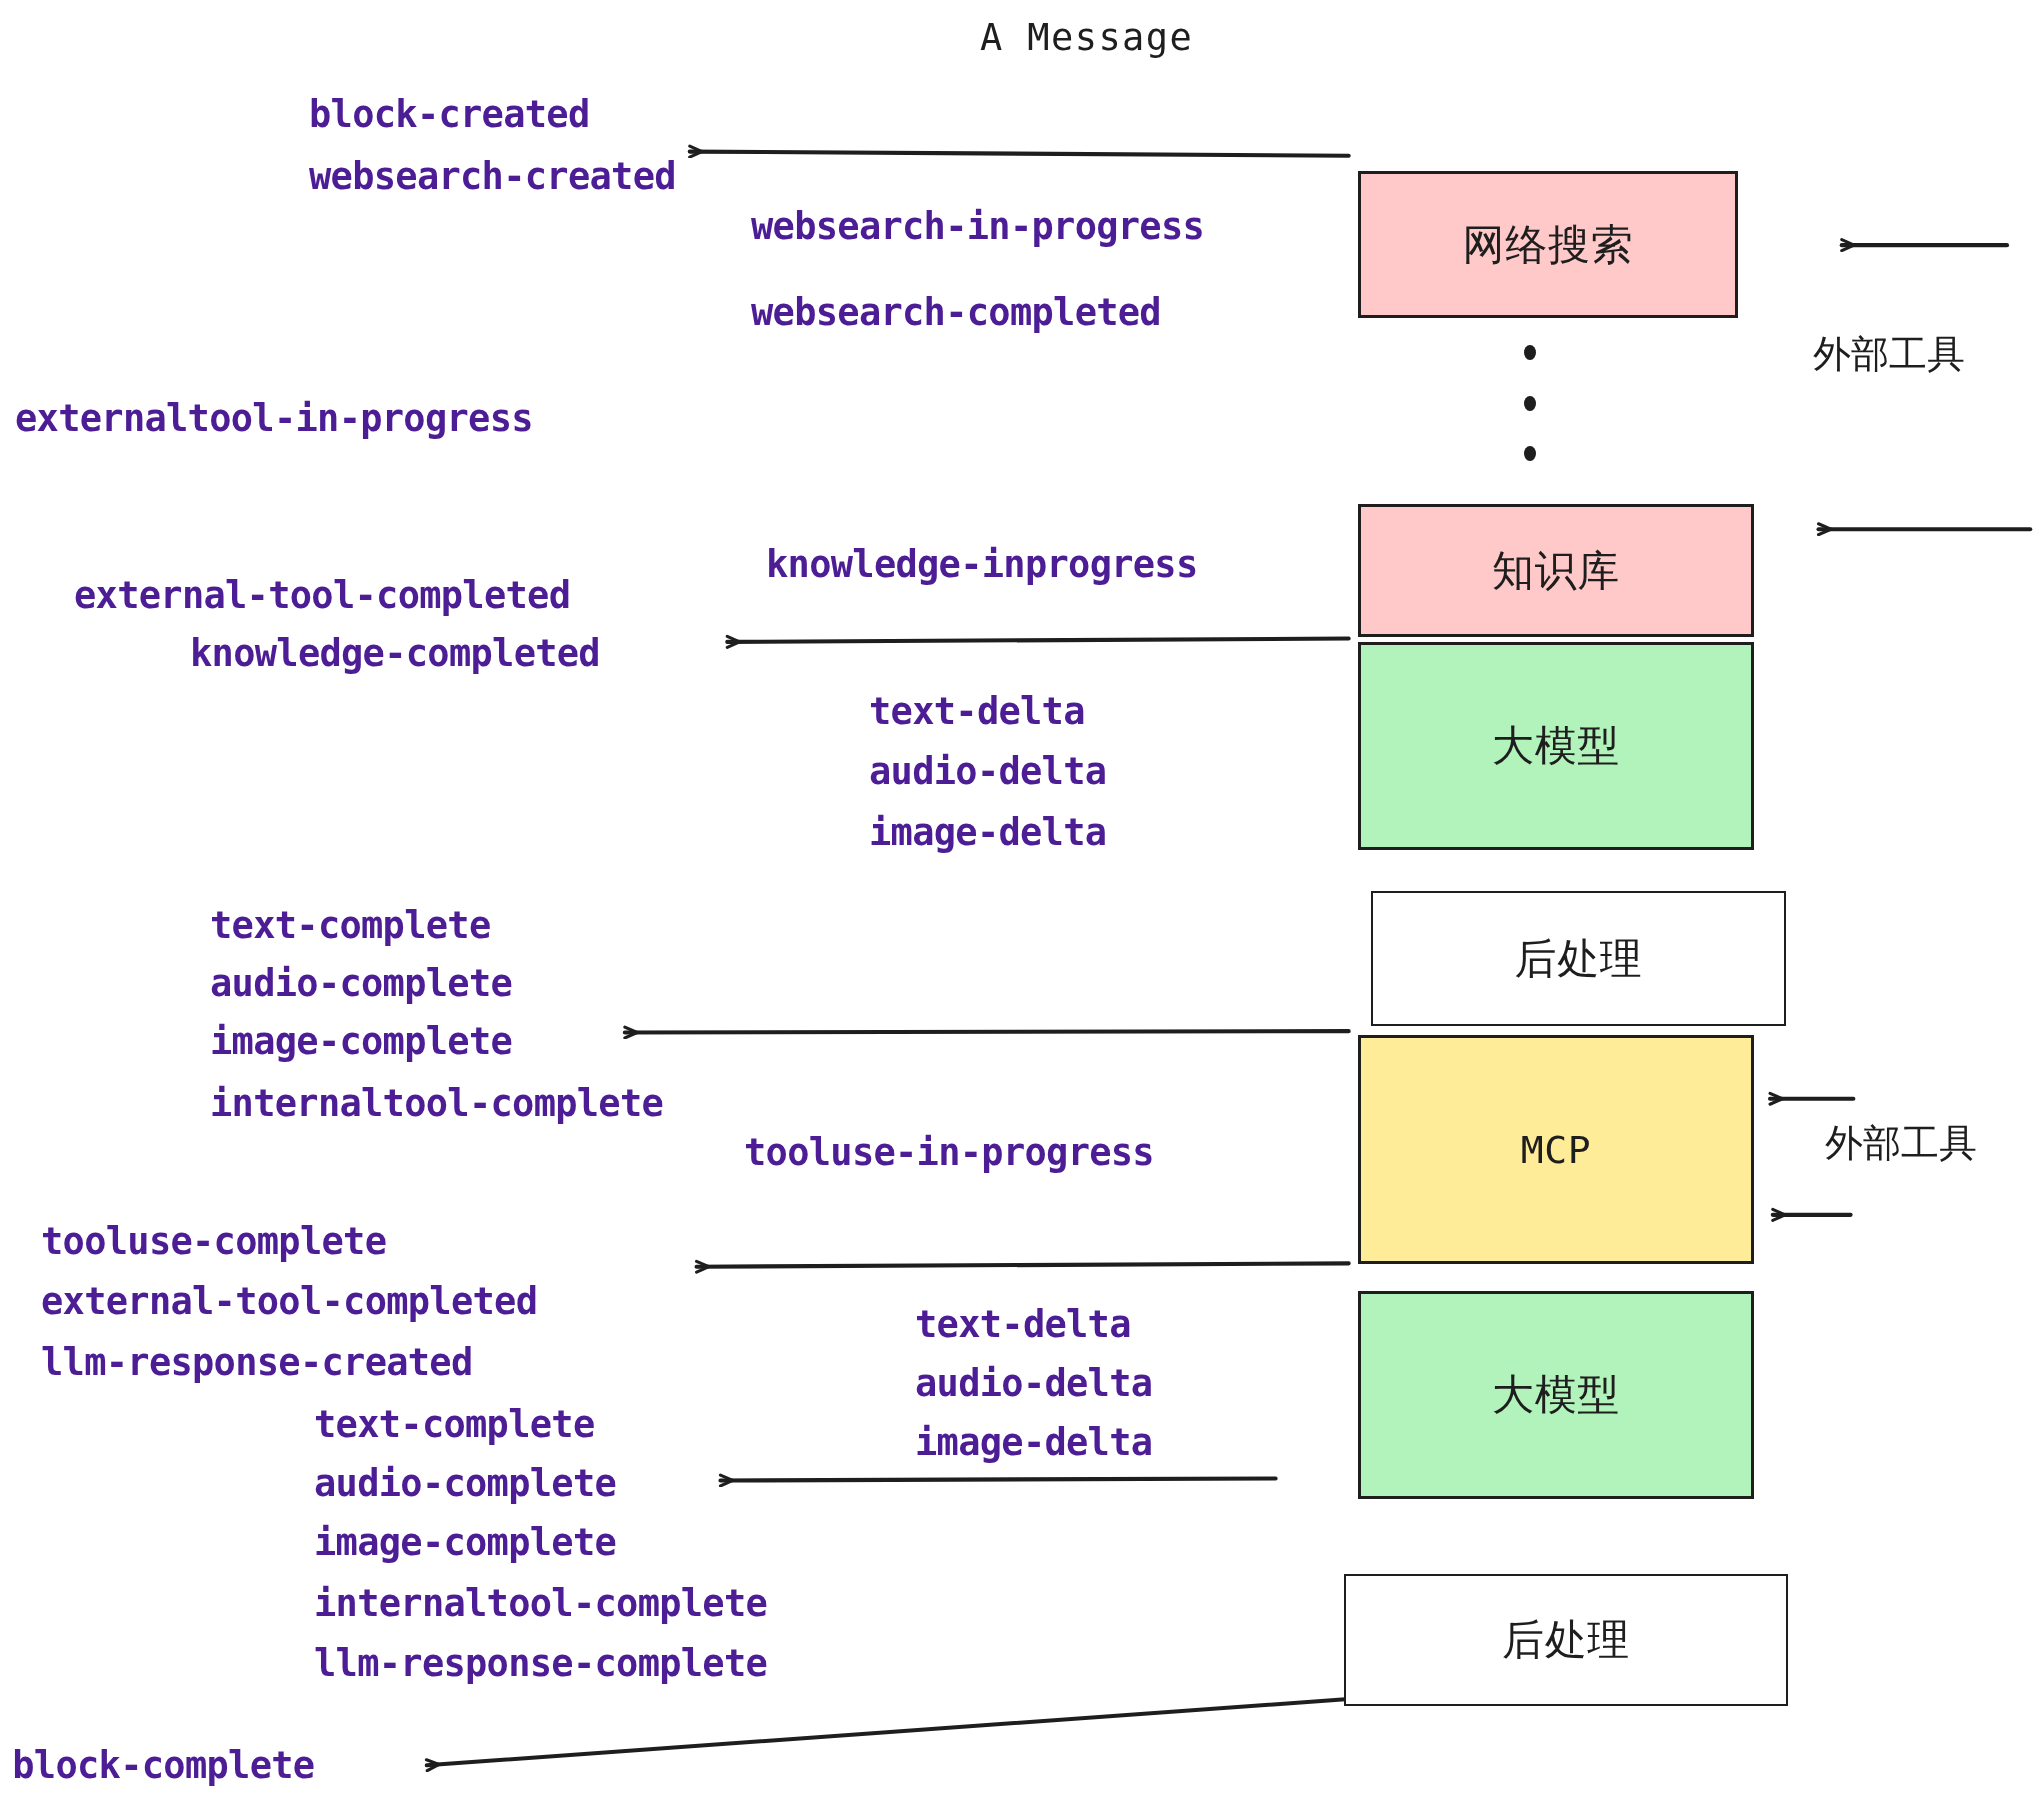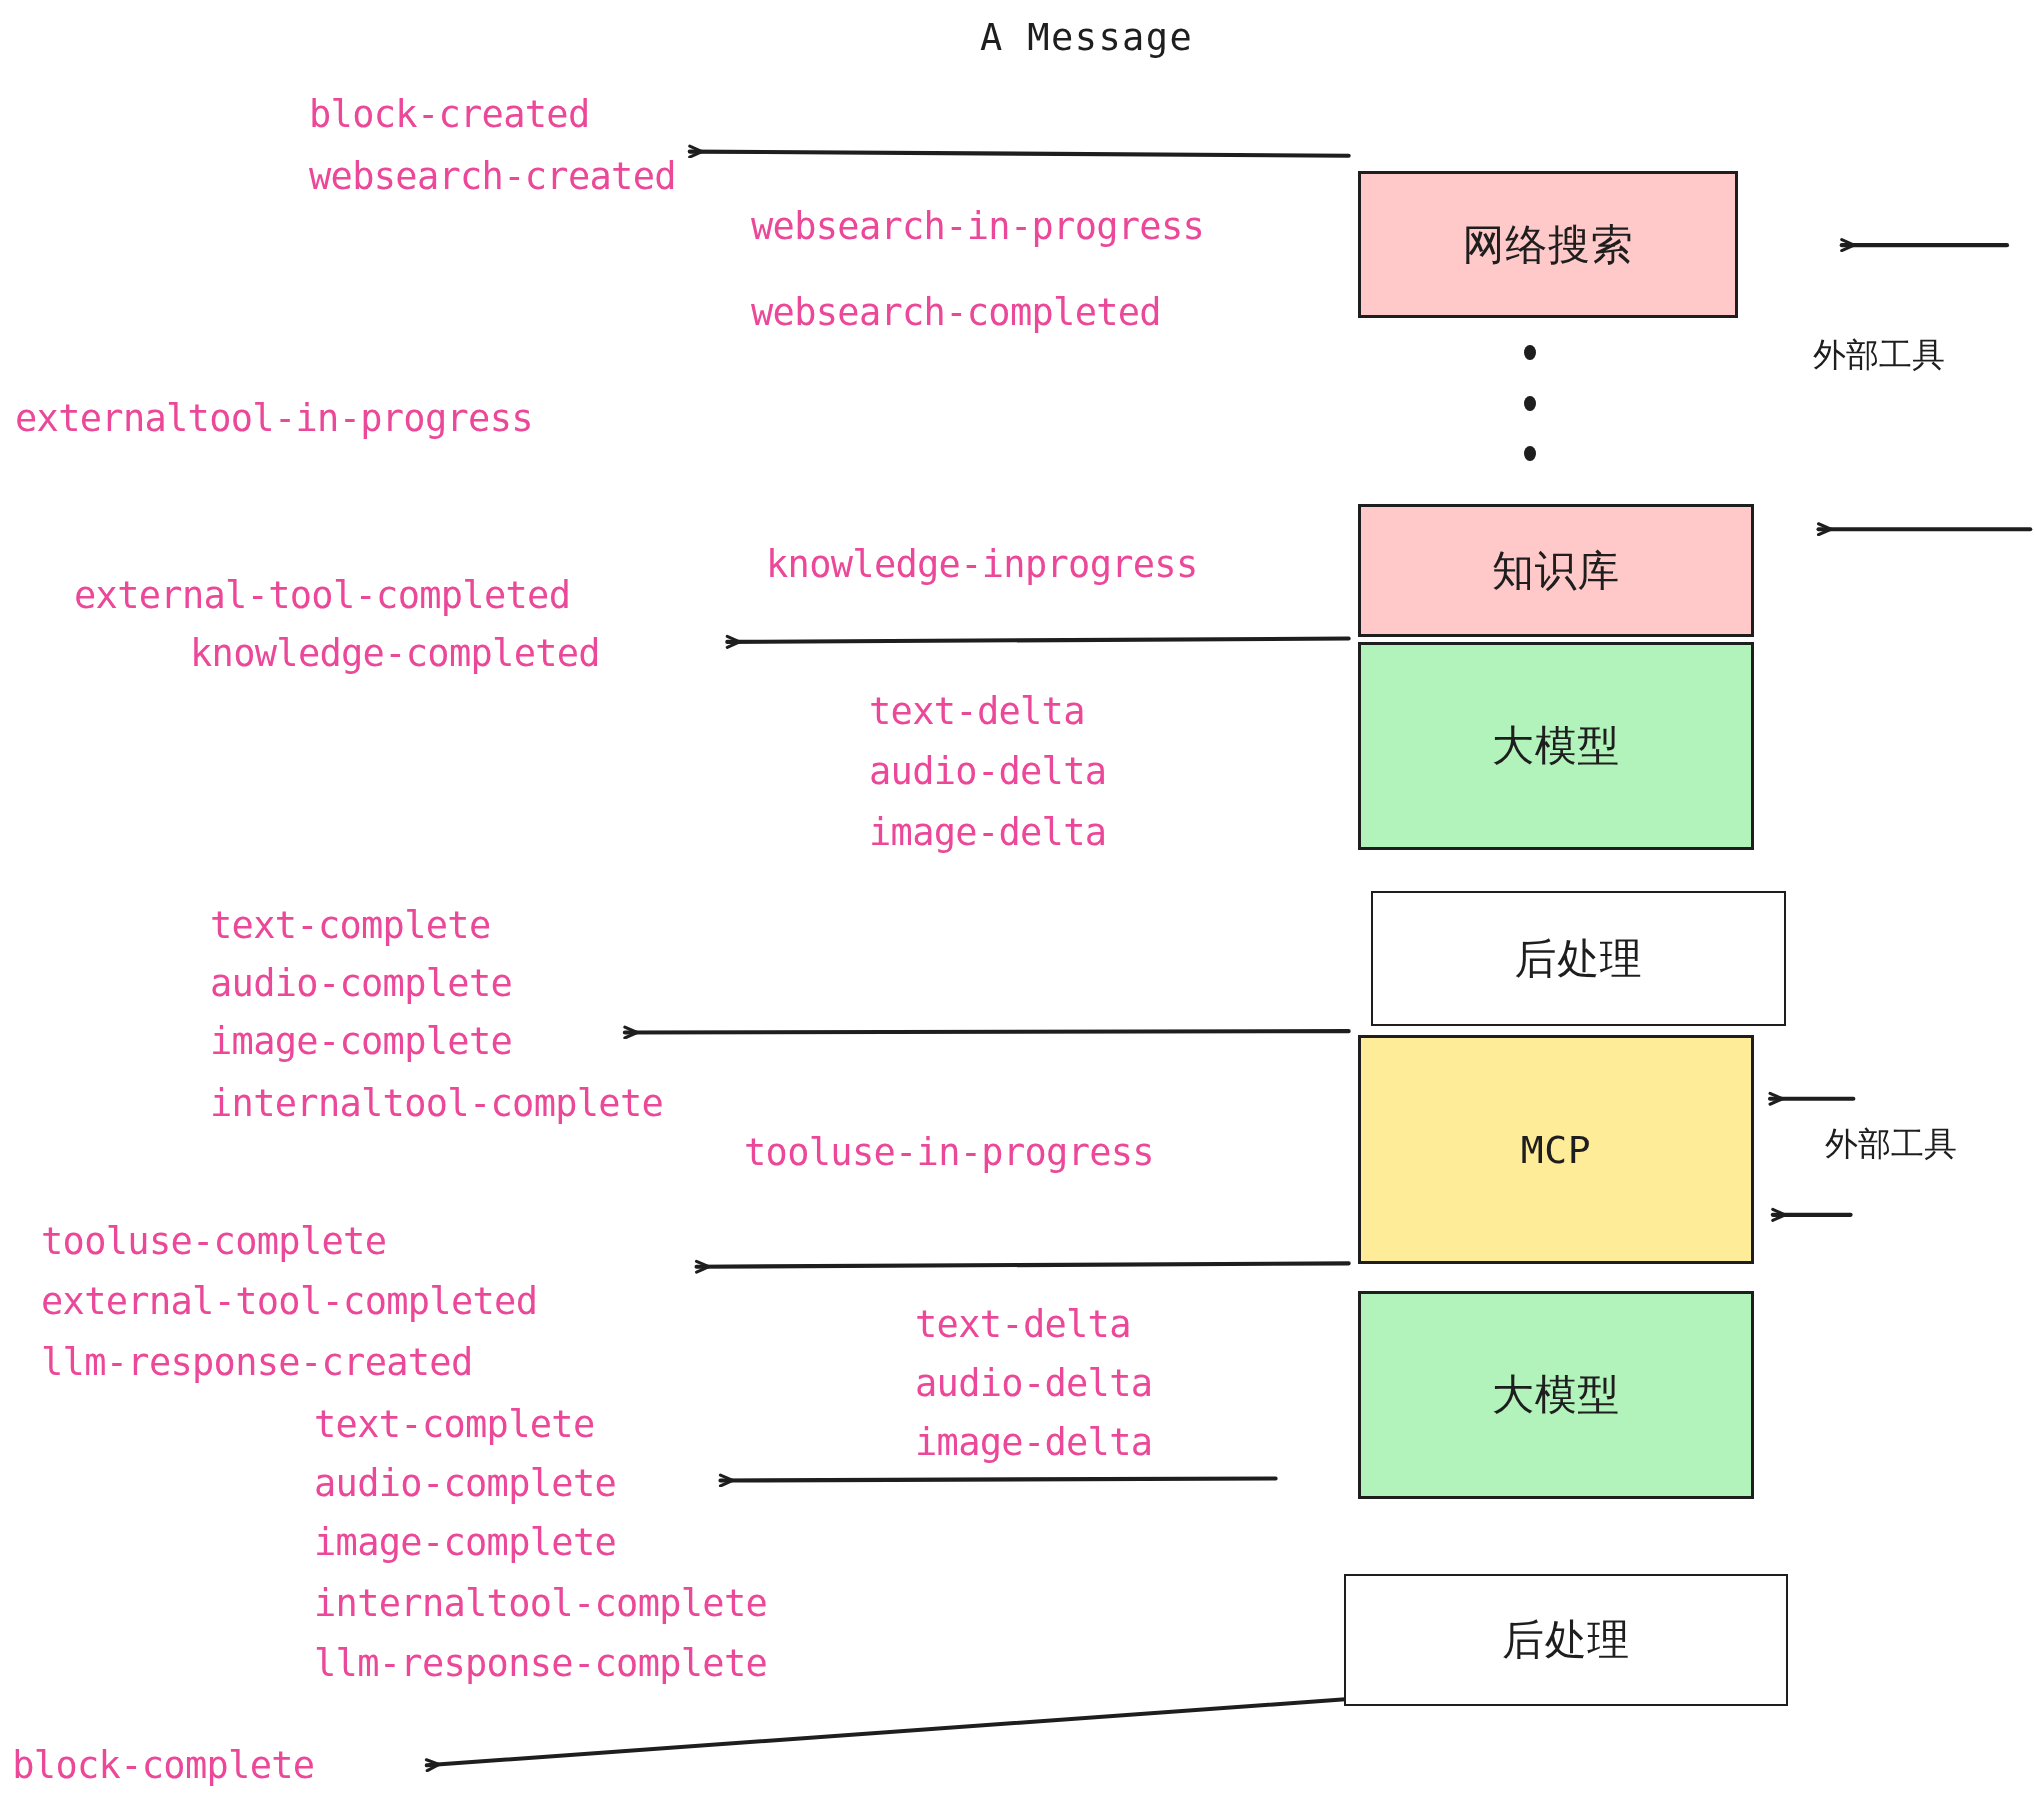--- a/index.html
+++ b/index.html
@@ -17,21 +17,22 @@
     font-family: "DejaVu Sans Mono", "Liberation Mono", monospace;
     color: #1e1e1e;
   }
   .lbl {
     position: absolute;
     white-space: pre;
     font-family: "DejaVu Sans Mono", "Liberation Mono", monospace;
     font-size: 37px;
     line-height: 1;
     letter-spacing: -0.7px;
-    color: #ec4899;
+    color: #4c1d95;
+    font-weight: bold;
   }
   .title {
     position: absolute;
     white-space: pre;
     font-family: "DejaVu Sans Mono", "Liberation Mono", monospace;
     font-size: 37px;
     line-height: 1;
     letter-spacing: 1.4px;
     color: #1e1e1e;
   }
@@ -47,22 +48,22 @@
     color: #1e1e1e;
     letter-spacing: 0.7px;
   }
   .box.mono {
     font-family: "DejaVu Sans Mono", "Liberation Mono", monospace;
     font-size: 38px;
   }
   .cnlabel {
     position: absolute;
     white-space: pre;
-    font-family: Liberation Sans, sans-serif;
-    font-size: 33px;
+    font-family: Liberation Mono, monospace;
+    font-size: 38px;
     line-height: 1;
     color: #1e1e1e;
   }
   .dots {
     position: absolute;
     display: flex;
     flex-direction: column;
     align-items: center;
     justify-content: space-between;
   }

